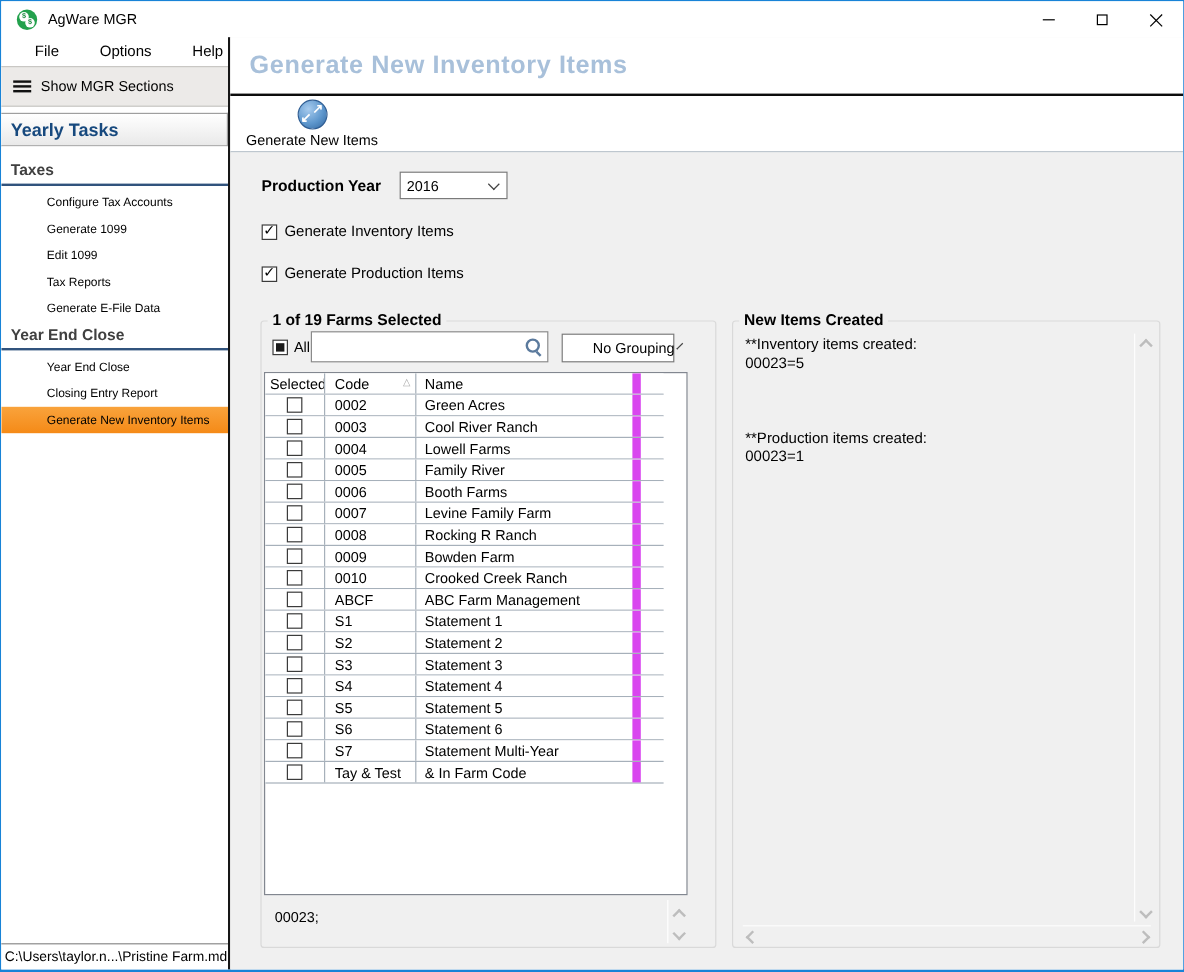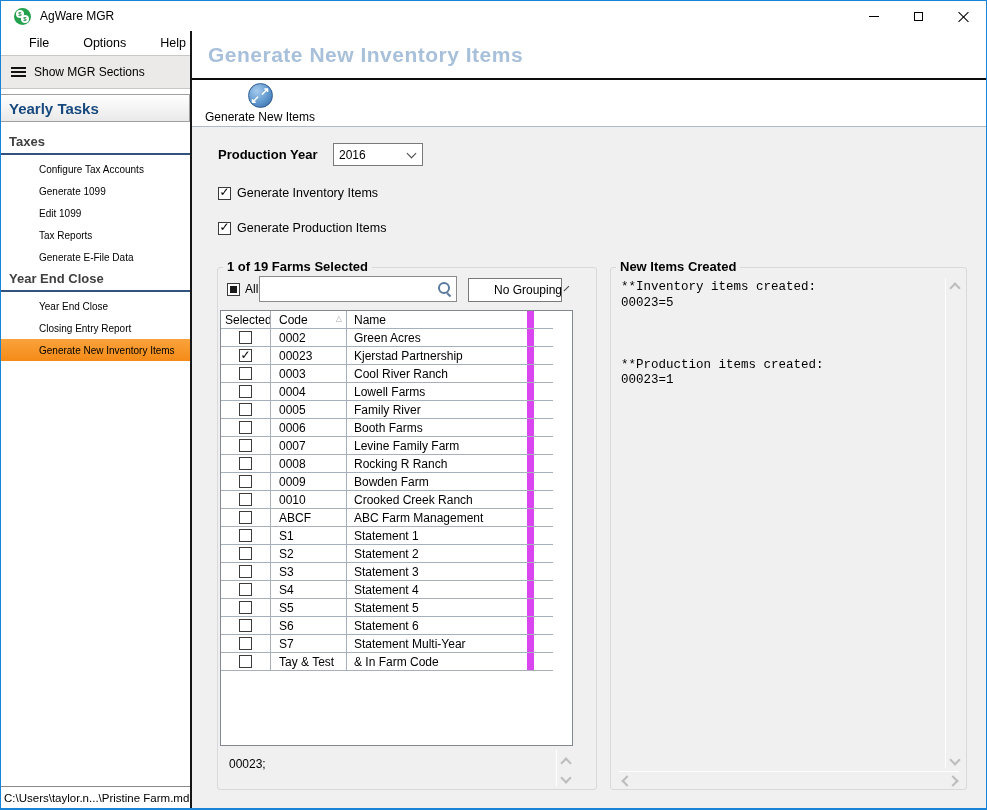--- a/index.html
+++ b/index.html
@@ -132,21 +132,21 @@
   .chev-i { width:8px; height:8px; border-left:2px solid #BDBDBD; border-top:2px solid #BDBDBD;
             display:inline-block; }
   .up   { transform:rotate(45deg); }
   .down { transform:rotate(225deg); }
   .left { transform:rotate(-45deg); }
   .right{ transform:rotate(135deg); }
   .ff-up   { position:absolute; left:342px; top:13px; }
   .ff-down { position:absolute; left:342px; top:28px; }
 
   
-  .rtext { position:absolute; left:10px; top:12px; width:315px; font-size:12.5px;font-family:Liberation Mono, monospace; }
+  .rtext { position:absolute; left:10px; top:12px; width:315px; font-size:12.5px; }
   .rline { height:15.5px; white-space:pre; }
   .r-vsep { position:absolute; left:334px; top:10px; width:1px; height:490px; background:#fdfdfd; }
   .r-up   { position:absolute; left:340px; top:16px; }
   .r-down { position:absolute; left:340px; top:488px; }
   .r-hsep { position:absolute; left:8px; top:503px; width:340px; height:1px; background:#fdfdfd; }
   .r-left { position:absolute; left:12px; top:509px; }
   .r-right{ position:absolute; left:338px; top:509px; }
 </style>
 </head>
 <body>
@@ -263,27 +263,20 @@
             </div>
             <div class="fc c3">Name</div>
           </div>
           <div>
               <div class="frow">
                 <div class="fc c1">
                   <span class="cb"></span>
                 </div>
                 <div class="fc c2">0002</div>
                 <div class="fc c3">Green Acres</div>
-              </div>
-              <div class="frow">
-                <div class="fc c1">
-                  <span class="cb checked"></span>
-                </div>
-                <div class="fc c2">00023</div>
-                <div class="fc c3">Kjerstad Partnership</div>
               </div>
               <div class="frow">
                 <div class="fc c1">
                   <span class="cb"></span>
                 </div>
                 <div class="fc c2">0003</div>
                 <div class="fc c3">Cool River Ranch</div>
               </div>
               <div class="frow">
                 <div class="fc c1">

